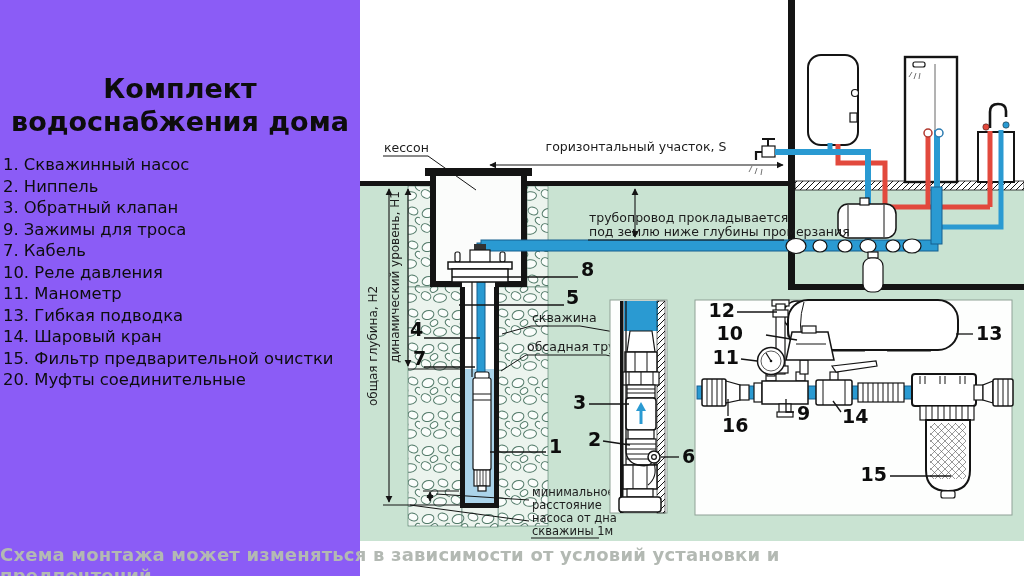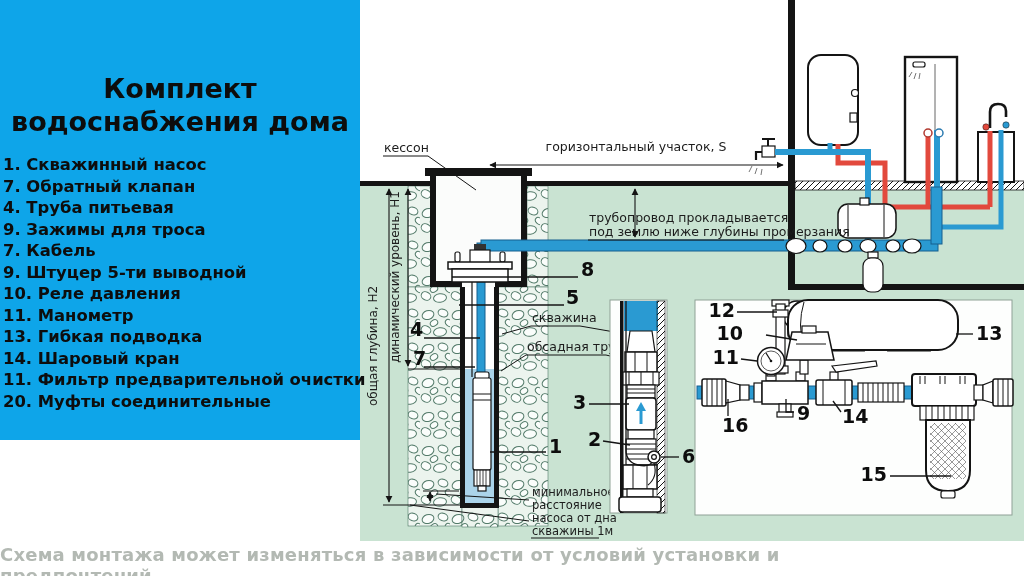--- a/index.html
+++ b/index.html
@@ -1,20 +1,20 @@
 <!DOCTYPE html>
 <html><head>
 <meta charset="utf-8">
 <style>
   html,body{margin:0;padding:0}
   body{width:1024px;height:576px;position:relative;background:#fff;
        font-family:"DejaVu Sans",sans-serif;overflow:hidden}
-  .left-panel{position:absolute;left:0;top:0;width:360px;height:440px;background:#0ea5e9;z-index:2}
+  .left-panel{position:absolute;left:0;top:0;width:360px;height:576px;background:#8b5cf6;z-index:2}
   .title{margin:72px 0 0 0;text-align:center;font-weight:bold;font-size:27px;line-height:33px;color:#0d0d0d}
-  .parts{list-style:none;margin:16px 0 0 0;padding:0 0 0 3px;font-weight:bold;
+  .parts{list-style:none;margin:16px 0 0 0;padding:0 0 0 3px;font-weight:normal;
          font-size:16.4px;line-height:21.5px;color:#0d0d0d;white-space:nowrap}
   .caption{position:absolute;left:0;top:544px;width:852px;text-align:left;font-weight:bold;
            font-size:18px;color:#b3b9b3;letter-spacing:.2px;z-index:3}
   svg{position:absolute;left:0;top:0}
   .o {fill:#fff;stroke:#141414;stroke-width:1.5}
   .o1{fill:#fff;stroke:#141414;stroke-width:1.2}
   .o2{fill:#fff;stroke:#141414;stroke-width:2}
   .ln{stroke:#141414;stroke-width:1;fill:none}
   .ld{stroke:#141414;stroke-width:1.3;fill:none}
   .dim{stroke:#141414;stroke-width:1.1;fill:none}
@@ -30,30 +30,29 @@
 </head>
 <body>
 
 <aside class="left-panel">
   <h1 class="title">
     <div>Комплект</div>
     <div>водоснабжения дома</div>
   </h1>
   <ul class="parts">
     <li>1. Скважинный насос</li>
-    <li>7. Обратный клапан</li>
-    <li>4. Труба питьевая</li>
+    <li>2. Ниппель</li>
+    <li>3. Обратный клапан</li>
     <li>9. Зажимы для троса</li>
     <li>7. Кабель</li>
-    <li>9. Штуцер 5-ти выводной</li>
     <li>10. Реле давления</li>
     <li>11. Манометр</li>
     <li>13. Гибкая подводка</li>
     <li>14. Шаровый кран</li>
-    <li>11. Фильтр предварительной очистки</li>
+    <li>15. Фильтр предварительной очистки</li>
     <li>20. Муфты соединительные</li>
   </ul>
 </aside>
 
 <svg width="1024" height="576" viewBox="0 0 1024 576">
   <defs>
     <pattern id="peb" width="30" height="34" patternUnits="userSpaceOnUse">
       <rect width="30" height="34" fill="#ecf4ee"></rect>
       <g fill="#fafdfb" stroke="#527a69" stroke-width="1">
         <ellipse cx="8" cy="9" rx="6" ry="4.4" transform="rotate(-18 8 9)"></ellipse>

